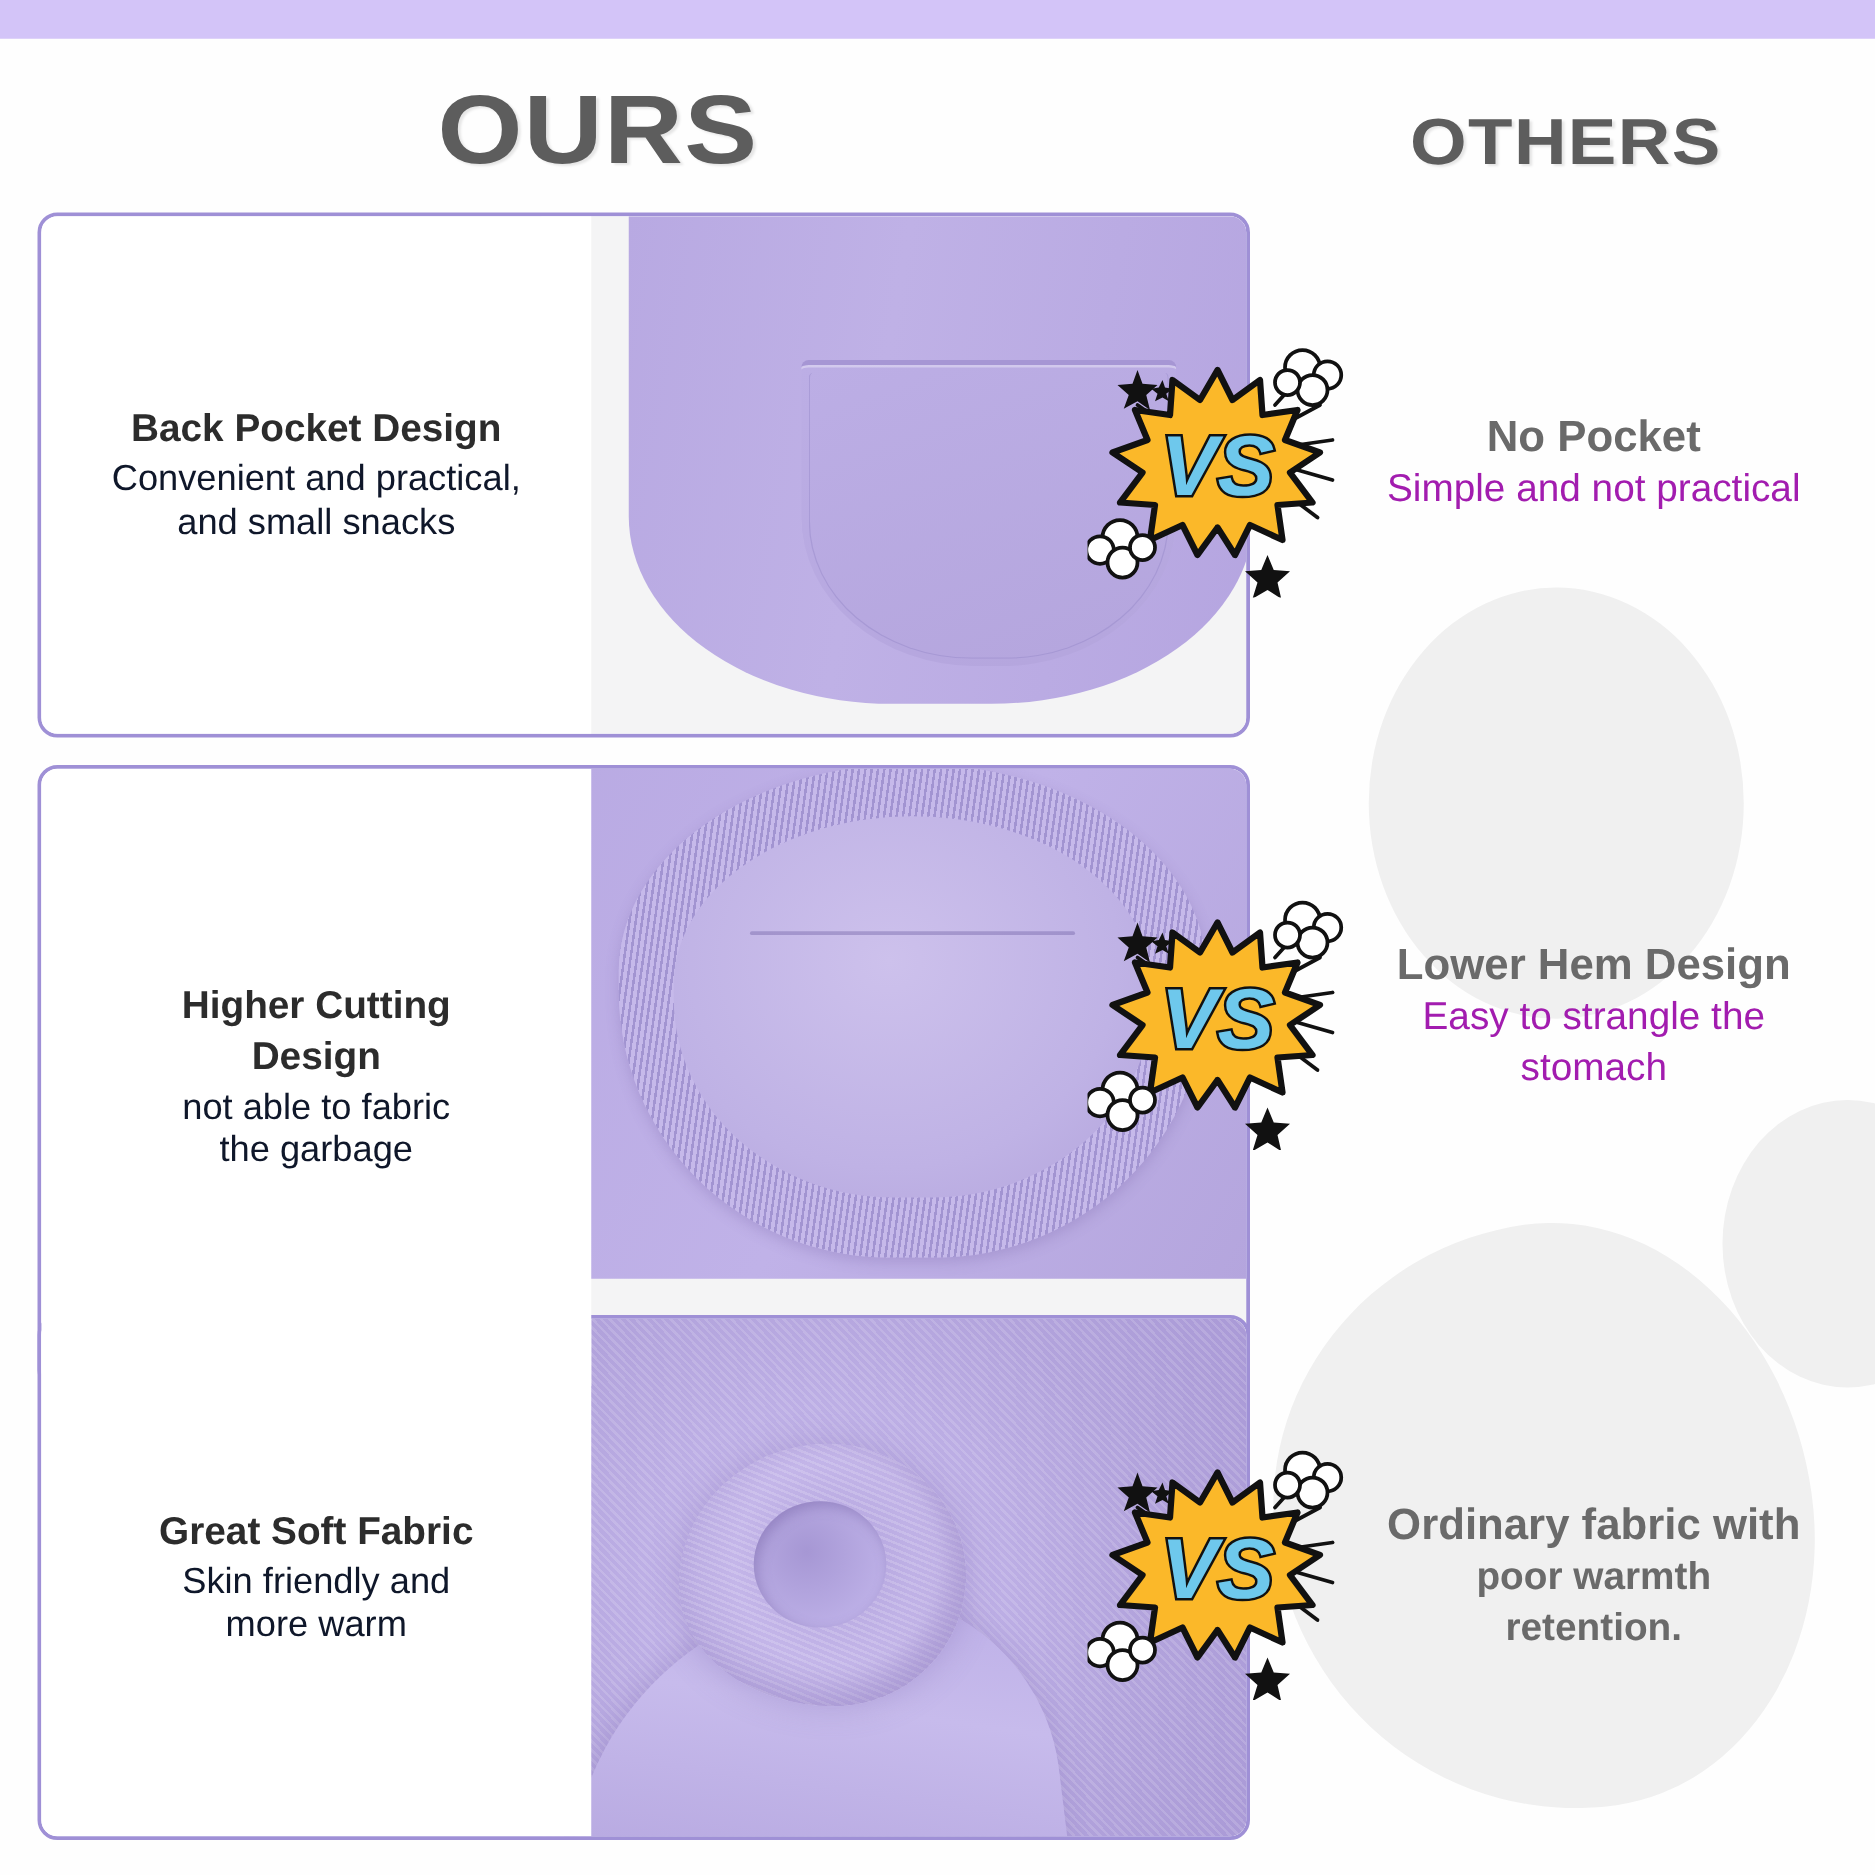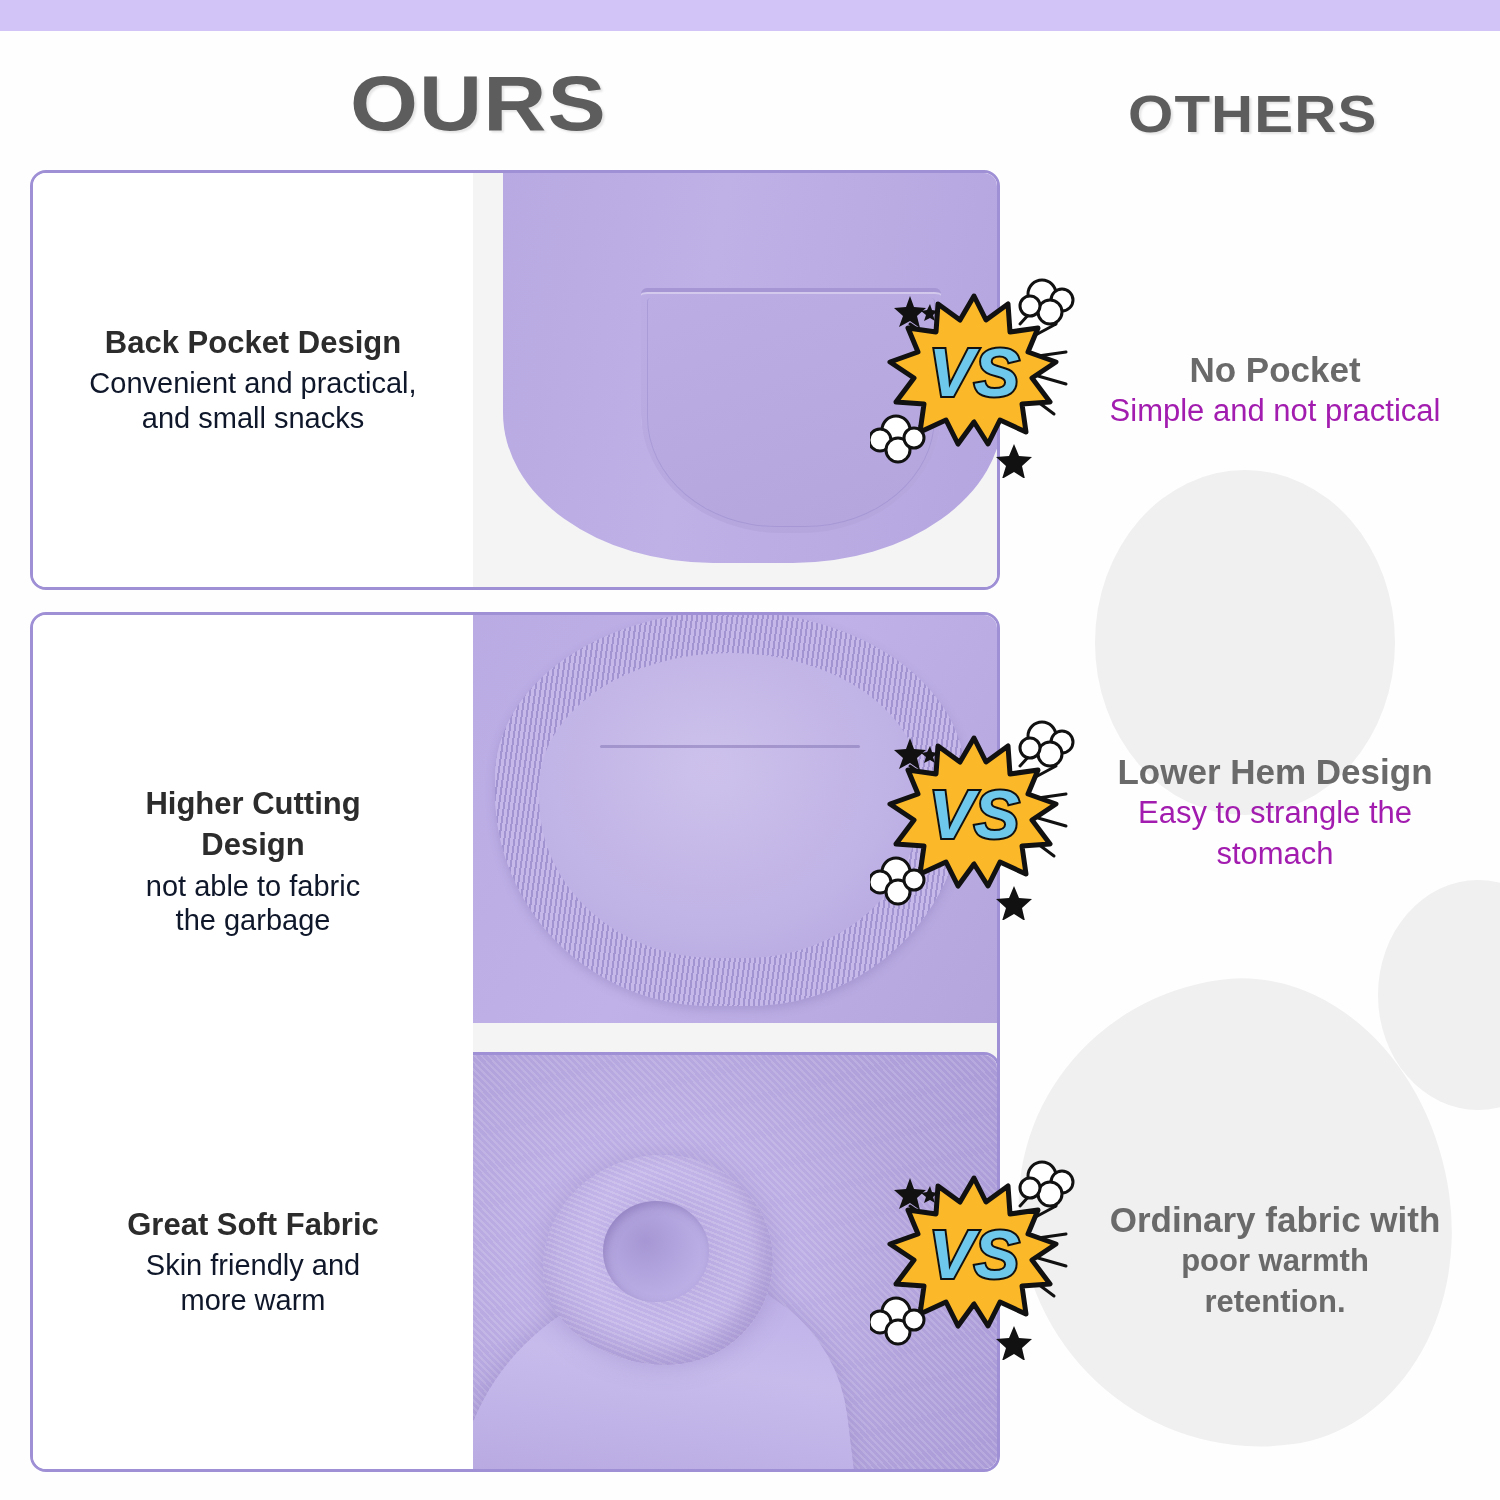--- a/index.html
+++ b/index.html
@@ -160,21 +160,21 @@
   #vs-0 { left: 870px; top: 268px; }
   #vs-1 { left: 870px; top: 710px; }
   #vs-2 { left: 870px; top: 1150px; }
   .vs-badge svg { width: 100%; height: 100%; display: block; }
 
   
   .others-block {
     position: absolute; left: 1050px; width: 450px;
     text-align: center; z-index: 4;
   }
-  #others-0 { top: 330px; margin-top: 20px; }
+  #others-0 { top: 330px; }
   #others-1 { top: 752px; }
   #others-2 { top: 1200px; }
   .others-title {
     font-size: 35px; font-weight: 700; color: #6a6a6a; line-height: 1.12;
   }
   .others-sub {
     font-size: 31px; font-weight: 400; color: #a21caf; line-height: 1.18; margin-top: 4px;
   }
   .others-sub.bold { font-weight: 700; color: #6a6a6a; }
 </style>

